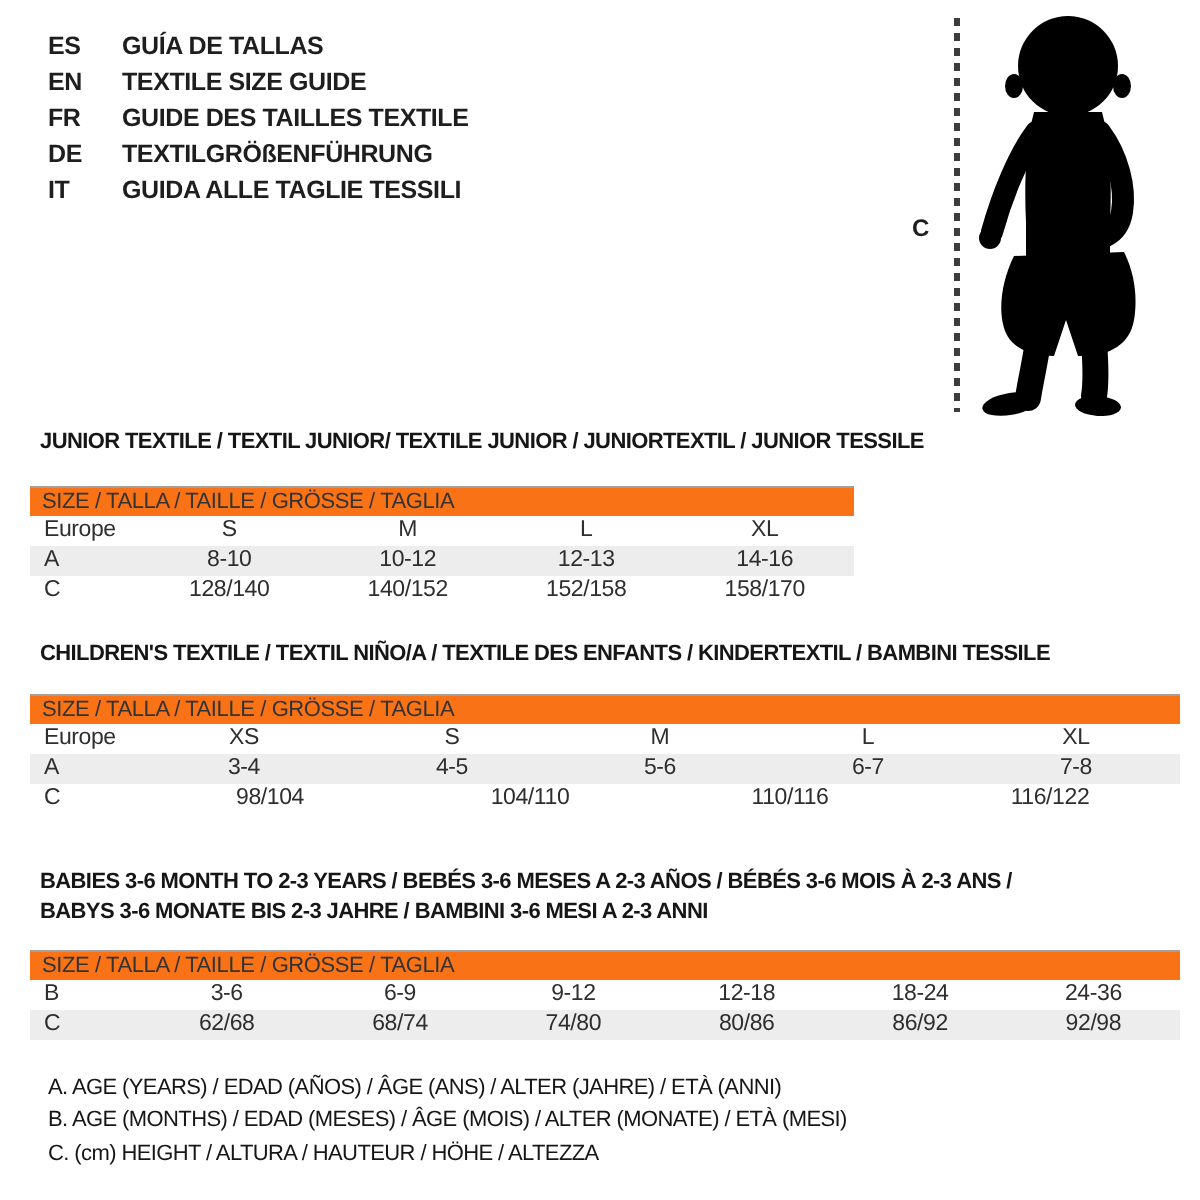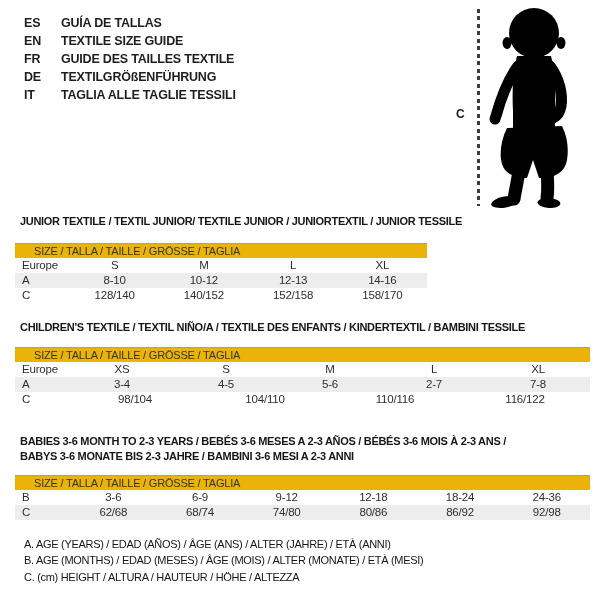--- a/index.html
+++ b/index.html
@@ -26,21 +26,21 @@
   #section-0{top:214px}
   #section-1{top:320px}
   #section-2{top:434px}
   .section-title{padding-left:5px;font-weight:bold;font-size:11px;line-height:15px;
     letter-spacing:-0.3px;white-space:nowrap;color:#161616}
   .size-table{box-sizing:border-box}
   #section-0 .size-table{width:412px;margin-top:14px}
   #section-1 .size-table{width:575px;margin-top:12px}
   #section-2 .size-table{width:575px;margin-top:11px}
   .size-header{
-    background:#eab308;height:15px;line-height:14px;padding-left:19px;
+    background:#f97316;height:15px;line-height:14px;padding-left:6px;
     font-size:11px;color:#333;border-top:1px solid #a0a0a0;box-sizing:border-box;
     letter-spacing:-0.2px;white-space:nowrap;overflow:hidden;
   }
   .t-row{display:flex;height:15px;line-height:15px;font-size:11.5px;color:#2e2e2e;letter-spacing:-0.2px}
   .t-row.shaded{background:#ededed}
   .t-label{width:48px;padding-left:7px;box-sizing:content-box}
   .t-cell{flex:1;text-align:center}
 
   
   .legend{position:absolute;left:24px;top:536px}
@@ -61,21 +61,21 @@
     <div class="lang-row">
       <span class="lang-code">FR</span>
       <span class="lang-title">GUIDE DES TAILLES TEXTILE</span>
     </div>
     <div class="lang-row">
       <span class="lang-code">DE</span>
       <span class="lang-title">TEXTILGRÖßENFÜHRUNG</span>
     </div>
     <div class="lang-row">
       <span class="lang-code">IT</span>
-      <span class="lang-title">TAGLIA ALLE TAGLIE TESSILI</span>
+      <span class="lang-title">GUIDA ALLE TAGLIE TESSILI</span>
     </div>
   </div>
 
 <div class="measure-line"></div>
 <div class="c-label">C</div>
 
 <svg class="baby-svg" width="88" height="203" viewBox="0 0 88 203" aria-hidden="true">
   <g fill="#000000">
     <circle cx="45" cy="27" r="25"></circle>
     <ellipse cx="18" cy="37" rx="4.5" ry="6"></ellipse>
@@ -134,21 +134,21 @@
         <div class="t-cell">S</div>
         <div class="t-cell">M</div>
         <div class="t-cell">L</div>
         <div class="t-cell">XL</div>
       </div>
       <div class="t-row shaded">
         <div class="t-label">A</div>
         <div class="t-cell">3-4</div>
         <div class="t-cell">4-5</div>
         <div class="t-cell">5-6</div>
-        <div class="t-cell">2-7</div>
+        <div class="t-cell">6-7</div>
         <div class="t-cell">7-8</div>
       </div>
       <div class="t-row">
         <div class="t-label">C</div>
         <div class="t-cell">98/104</div>
         <div class="t-cell">104/110</div>
         <div class="t-cell">110/116</div>
         <div class="t-cell">116/122</div>
       </div>
     </div>

